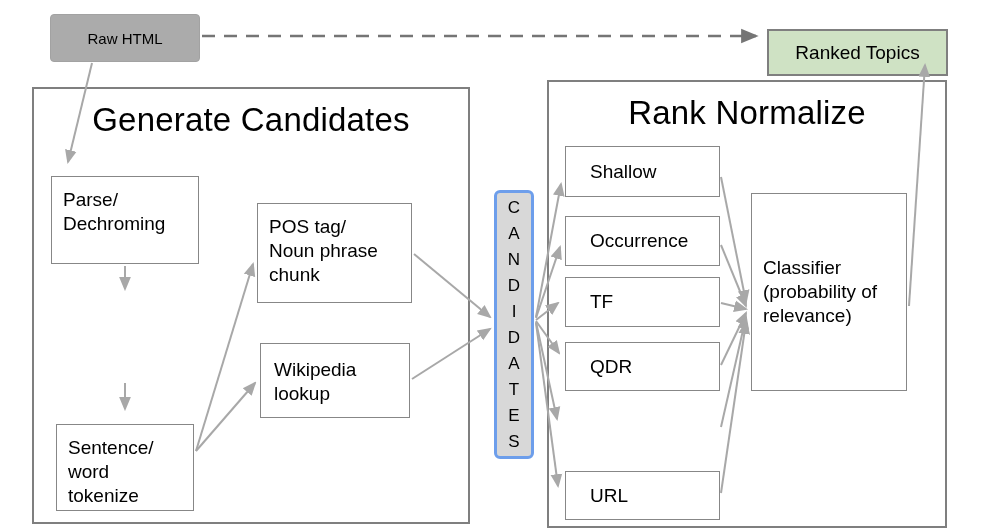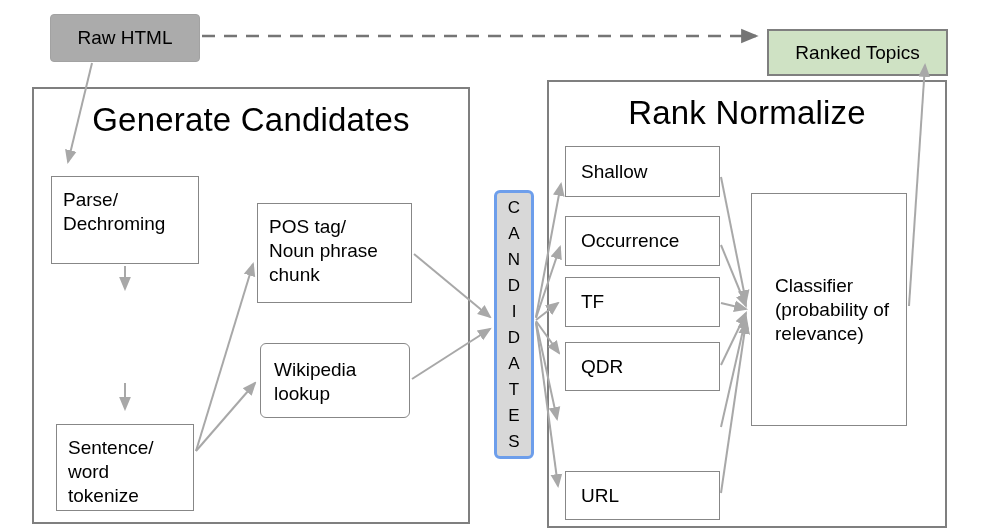--- a/index.html
+++ b/index.html
@@ -12,25 +12,25 @@
     border:2px solid var(--container_border,#7f7f7f); background:transparent;
   }
   .title {
     text-align:center; font-size:33px; line-height:38px; letter-spacing:0.2px;
   }
   .box {
     background:#ffffff; border:1.5px solid var(--box_border,#878787);
     font-size:19px; line-height:24px; white-space:pre-line;
   }
   .pad { padding:11px 8px 0 11px; }
-  .pad-mid { padding:14px 8px 0 13px;border-radius:6px; }
-  .vcenter { display:flex; align-items:center; padding-left:15px; white-space:pre-line; }
+  .pad-mid { padding:14px 8px 0 13px; }
+  .vcenter { display:flex; align-items:center; padding-left:24px; white-space:pre-line; }
   .node-gray {
     background:var(--raw_html_fill,#ababab); border:1px solid #a2a2a2; border-radius:4px;
-    display:flex; align-items:center; justify-content:center; font-size:19px;
+    display:flex; align-items:center; justify-content:center; font-size:15px;
   }
   .node-green {
     background:var(--ranked_topics_fill,#cfe2c4); border:2px solid var(--container_border,#7f7f7f);
     display:flex; align-items:center; justify-content:center; font-size:19px;
   }
   .candidates {
     background:var(--candidates_fill,#d8d8d8); border:3px solid var(--candidates_border,#6d9eeb);
     border-radius:6px; text-align:center; font-size:17px; line-height:26px;
     white-space:pre-line; padding-top:2px;
   }
@@ -71,21 +71,21 @@
 T
 E
 S</div>
 
   <div class="abs box vcenter" style="left:565px;top:146px;width:155px;height:51px">Shallow</div>
   <div class="abs box vcenter" style="left:565px;top:216px;width:155px;height:50px">Occurrence</div>
   <div class="abs box vcenter" style="left:565px;top:277px;width:155px;height:50px">TF</div>
   <div class="abs box vcenter" style="left:565px;top:342px;width:155px;height:49px">QDR</div>
   <div class="abs box vcenter" style="left:565px;top:471px;width:155px;height:49px">URL</div>
 
-  <div class="abs box vcenter" style="left:751px;top:193px;width:156px;height:233px;padding-left:23px">Classifier
+  <div class="abs box vcenter" style="left:751px;top:193px;width:156px;height:198px;padding-left:11px">Classifier
 (probability of
 relevance)</div>
 
   <svg class="arrows" width="989" height="532" viewBox="0 0 989 532">
     <defs>
       <marker id="ah" viewBox="0 0 10 10" refX="8.5" refY="5" markerWidth="7" markerHeight="7" orient="auto">
         <path d="M0,0.8 L10,5 L0,9.2 Z" fill="#a8a8a8"></path>
       </marker>
       <marker id="ahd" viewBox="0 0 10 10" refX="8.5" refY="5" markerWidth="7" markerHeight="7" orient="auto">
         <path d="M0,0.8 L10,5 L0,9.2 Z" fill="#757575"></path>

